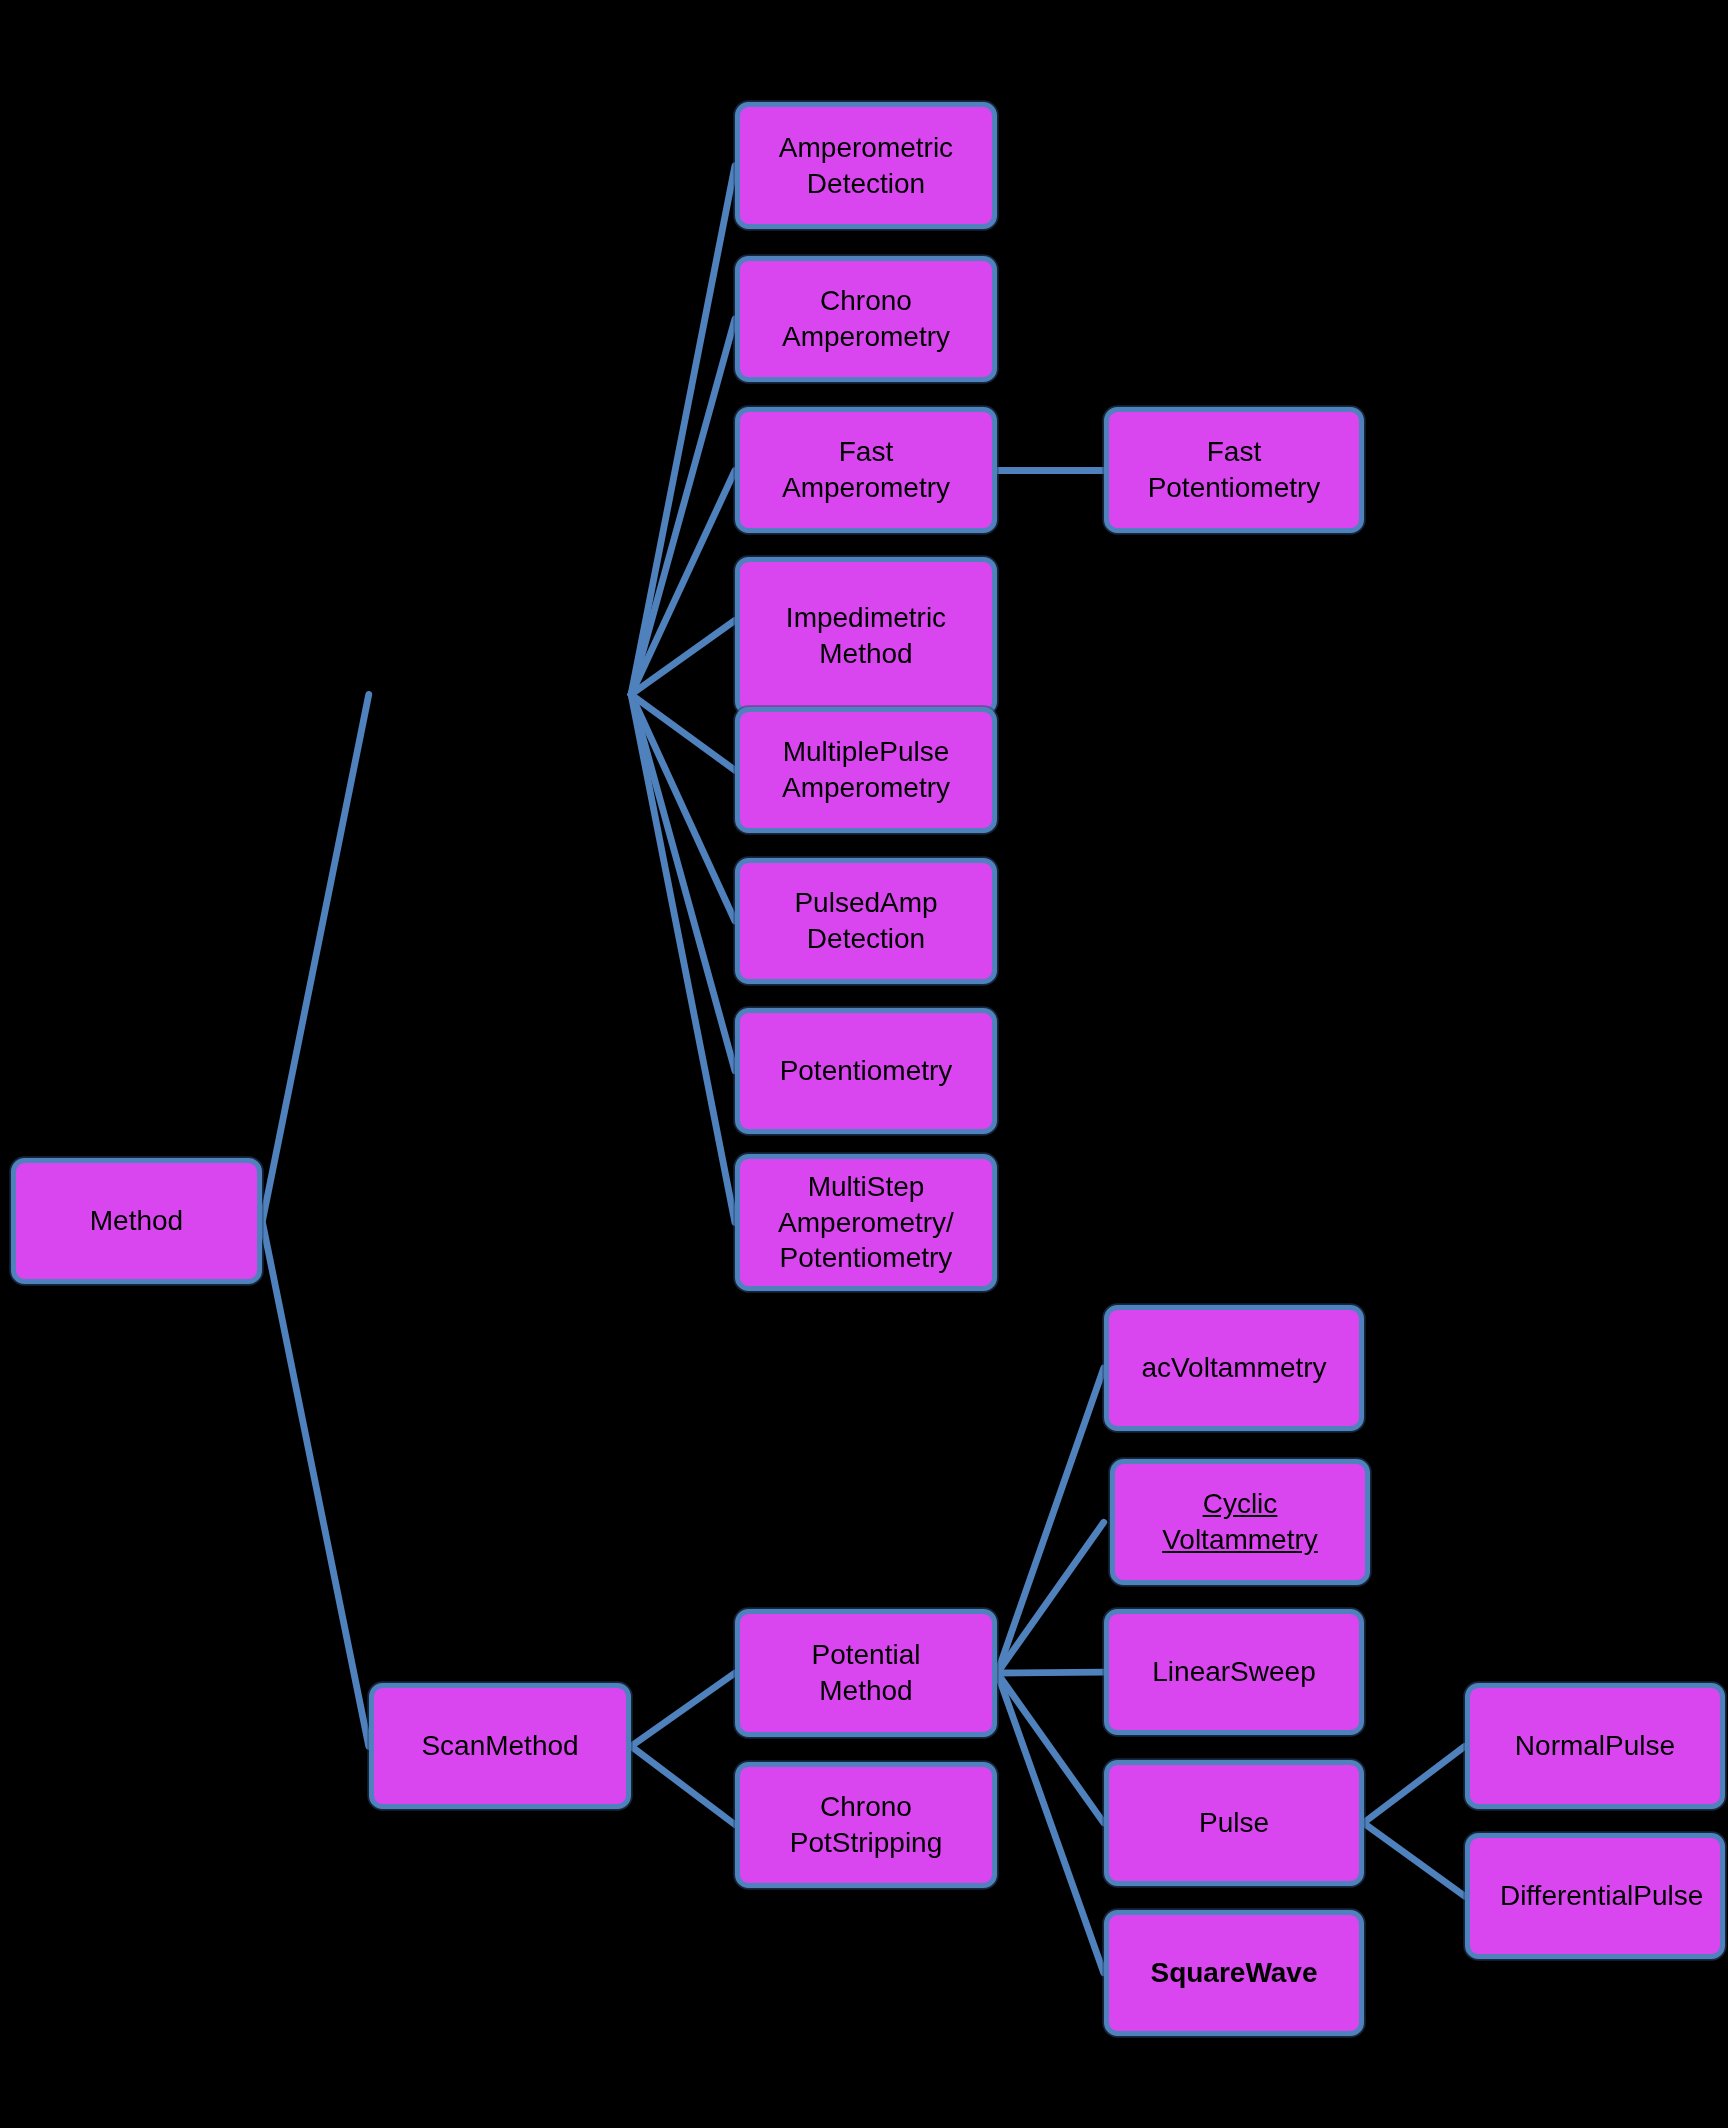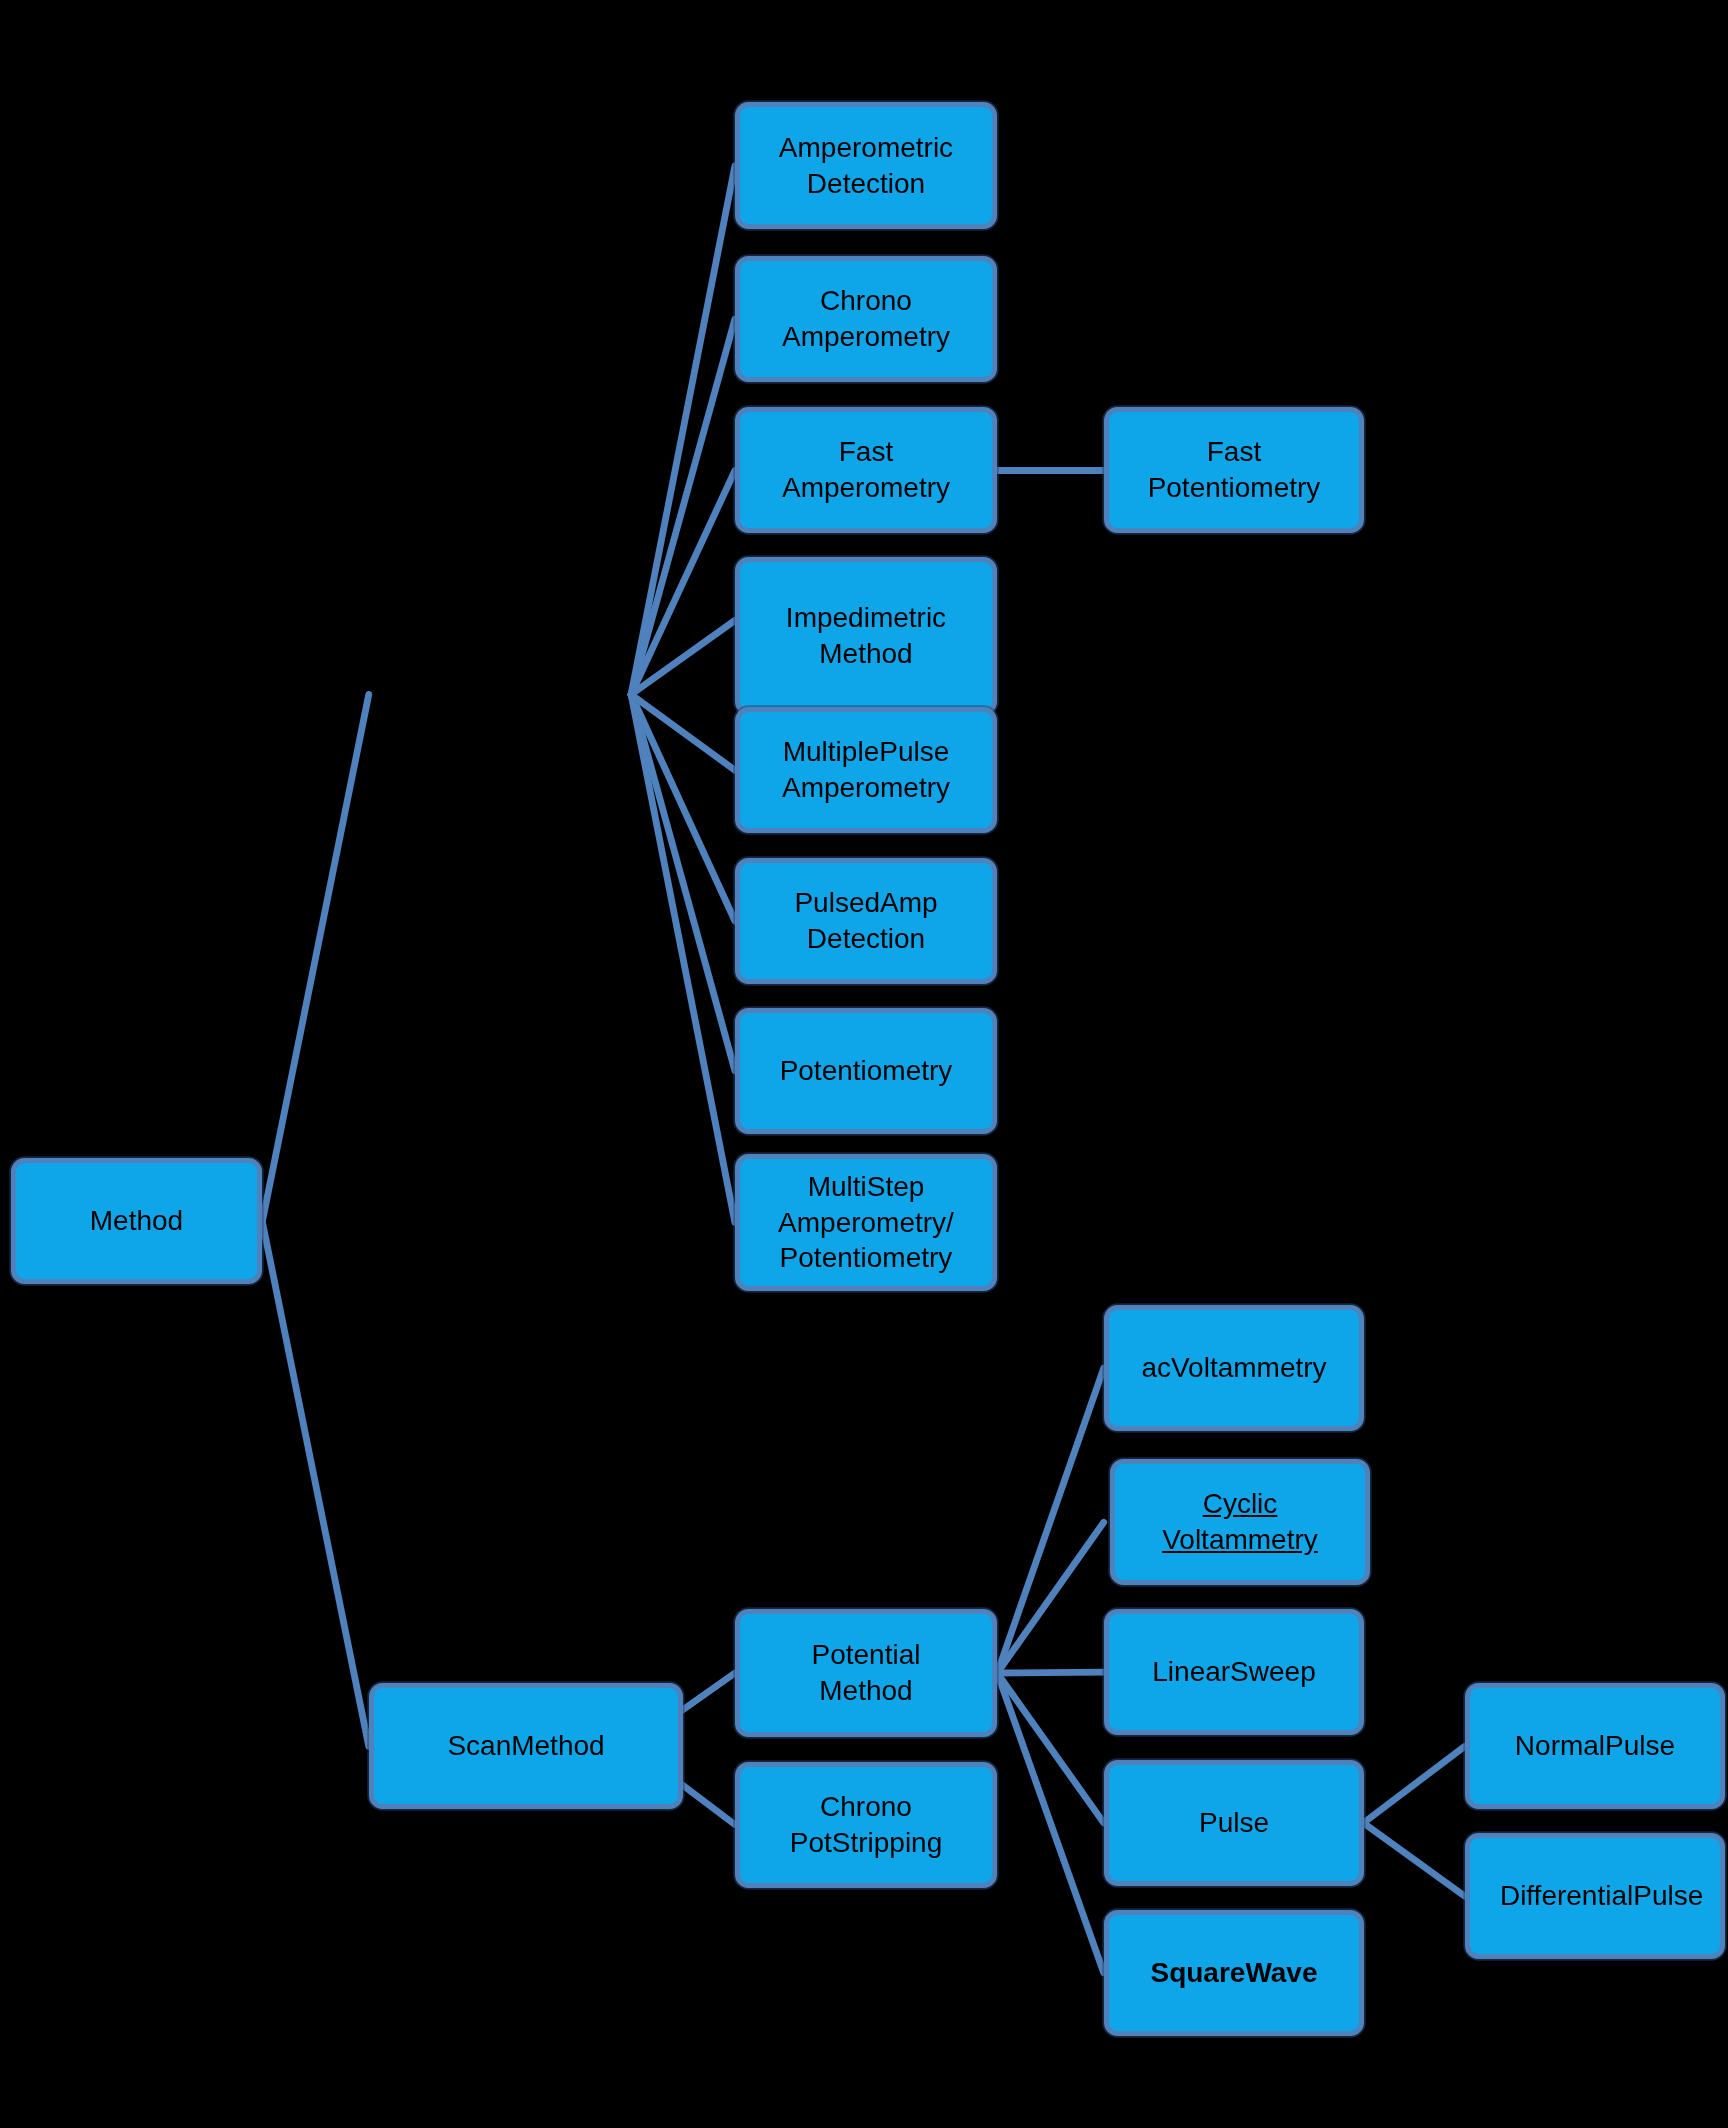--- a/index.html
+++ b/index.html
@@ -17,21 +17,21 @@
     width: 1728px; height: 2129px;
   }
   #edges-svg line {
     stroke: #4f81bd;
     stroke-width: 8;
     stroke-linecap: round;
   }
   .node {
     position: absolute;
     box-sizing: border-box;
-    background: #0ea5e9;
+    background: #d946ef;
     border: 5.1px solid #4f81bd;
     border-radius: 13.6px;
     box-shadow: 0 0 0 1.7px rgba(40,70,110,0.55);
     display: flex;
     align-items: center;
     justify-content: center;
     text-align: center;
     color: #000000;
     font-size: 28px;
     line-height: 1.28;
@@ -61,21 +61,21 @@
     <line x1="1171" y1="1964" x2="1296" y2="1606"></line>
     <line x1="1171" y1="1964" x2="1296" y2="1787"></line>
     <line x1="1171" y1="1964" x2="1296" y2="1963"></line>
     <line x1="1171" y1="1964" x2="1296" y2="2140"></line>
     <line x1="1171" y1="1964" x2="1296" y2="2316"></line>
     <line x1="1601" y1="2140" x2="1720" y2="2050"></line>
     <line x1="1601" y1="2140" x2="1720" y2="2226"></line>
   </svg>
 
   <div class="node" style="left:11px;   top:1158px; width:251px; height:126px;">Method</div>
-  <div class="node" style="left:369px;  top:1683px; width:314px; height:126px;">ScanMethod</div>
+  <div class="node" style="left:369px;  top:1683px; width:262px; height:126px;">ScanMethod</div>
 
   <div class="node" style="left:735px;  top:102px;  width:262px; height:127px;">Amperometric
 Detection</div>
   <div class="node" style="left:735px;  top:256px;  width:262px; height:126px;">Chrono
 Amperometry</div>
   <div class="node" style="left:735px;  top:407px;  width:262px; height:126px;">Fast
 Amperometry</div>
   <div class="node" style="left:735px;  top:557px;  width:262px; height:158px;">Impedimetric
 Method</div>
   <div class="node" style="left:735px;  top:707px;  width:262px; height:126px;">MultiplePulse

